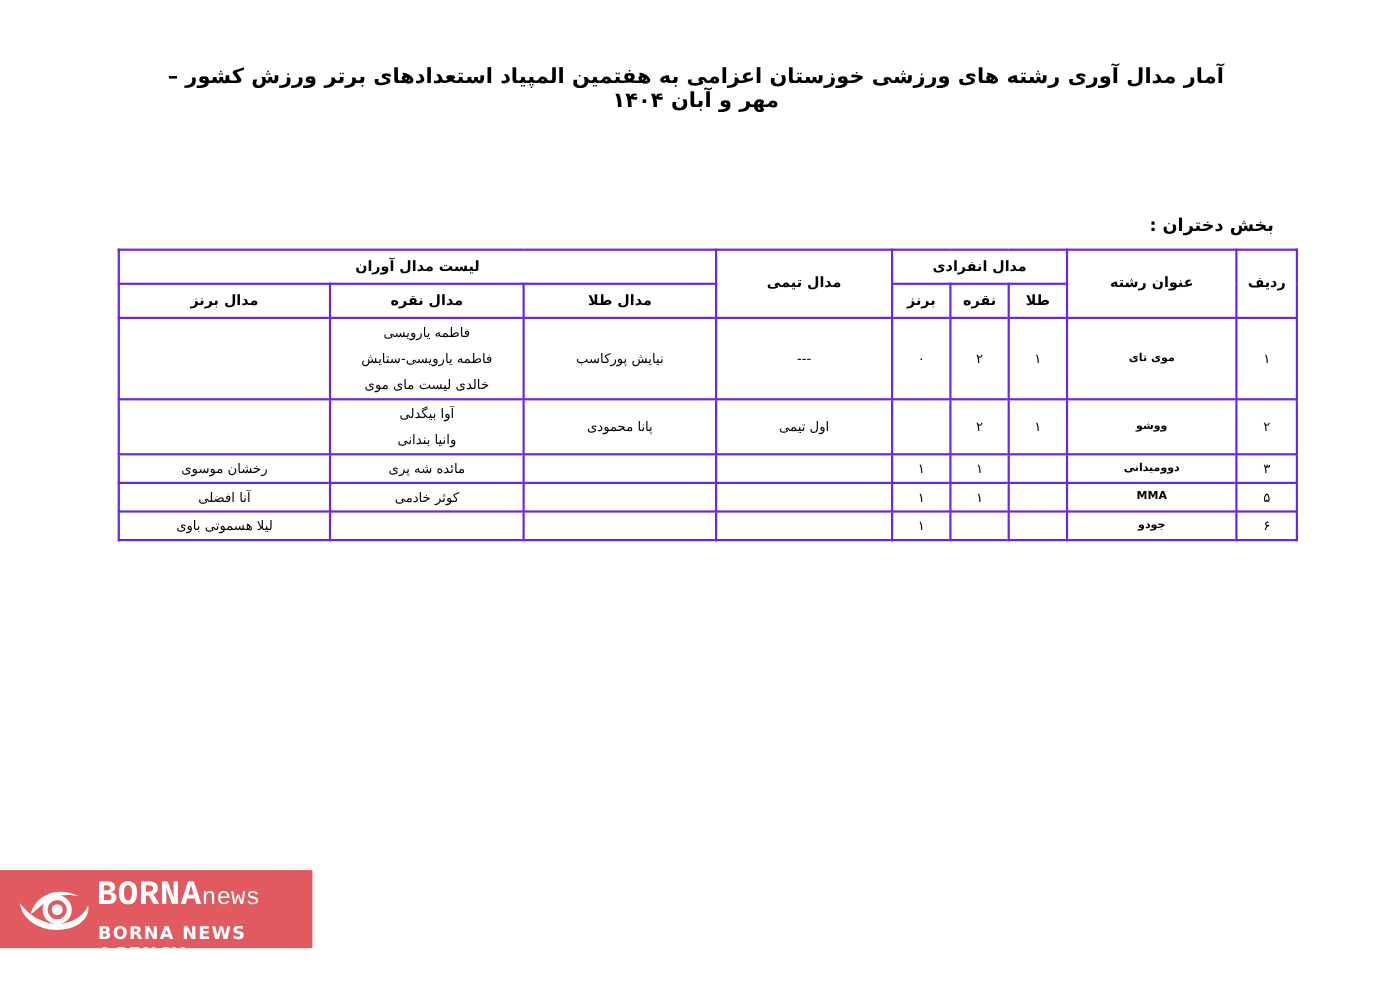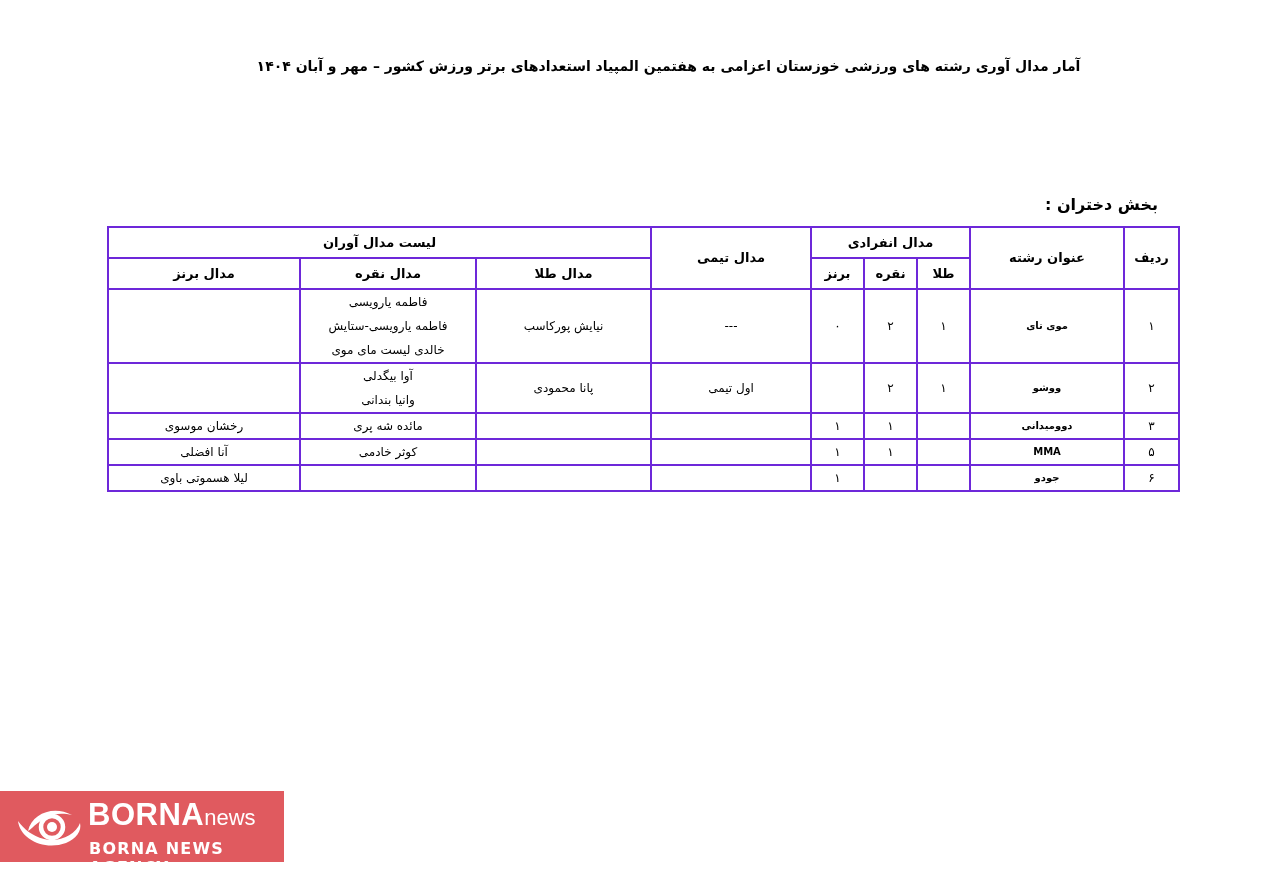--- a/index.html
+++ b/index.html
@@ -3,21 +3,21 @@
 <meta charset="utf-8">
 <style>
   html, body { margin: 0; padding: 0; }
   body {
     width: 1262px; height: 892px; background: #ffffff; position: relative; overflow: hidden;
     font-family: "DejaVu Sans", sans-serif; color: #000;
   }
   .doc-title {
     position: absolute; top: 58px; left: 150px; width: 965px;
     text-align: center; direction: rtl;
-    font-size: 14px; font-weight: bold; letter-spacing: -0.3px; margin-left: 36px;
+    font-size: 19px; font-weight: bold; letter-spacing: -0.3px;
   }
   .section-title {
     position: absolute; top: 195px; right: 104px;
     direction: rtl; font-size: 16px; font-weight: bold;
   }
   table.medals {
     position: absolute; top: 226px; left: 107px; width: 1071px;
     border-collapse: collapse; direction: rtl; table-layout: fixed;
     font-size: 12px;
   }
@@ -28,21 +28,21 @@
   table.medals th { font-weight: bold; font-size: 13px; height: 29px; }
   table.medals td.sport { font-weight: bold; font-size: 10px; }
   .name-line { display: block; line-height: 24px; }
   .logo {
     position: absolute; left: 0; top: 791px; width: 284px; height: 71px;
     background: #e05a5f; color: #fff;
   }
   .logo-mark { position: absolute; left: 14px; top: 10px; width: 70px; height: 50px; }
   .logo-brand {
     position: absolute; left: 88px; top: 6px;
-    font-family: Liberation Sans, sans-serif; font-weight: bold; font-size: 31px; letter-spacing: 0.5px;
+    font-family: Liberation Mono, monospace; font-weight: bold; font-size: 31px; letter-spacing: 0.5px;
   }
   .logo-brand .news { font-weight: normal; font-size: 22px; letter-spacing: 0; }
   .logo-tag {
     position: absolute; left: 89px; top: 48px;
     font-family: "DejaVu Sans", sans-serif; font-weight: bold; font-size: 16px; letter-spacing: 1.2px;
   }
 </style>
 </head>
 <body>
 

